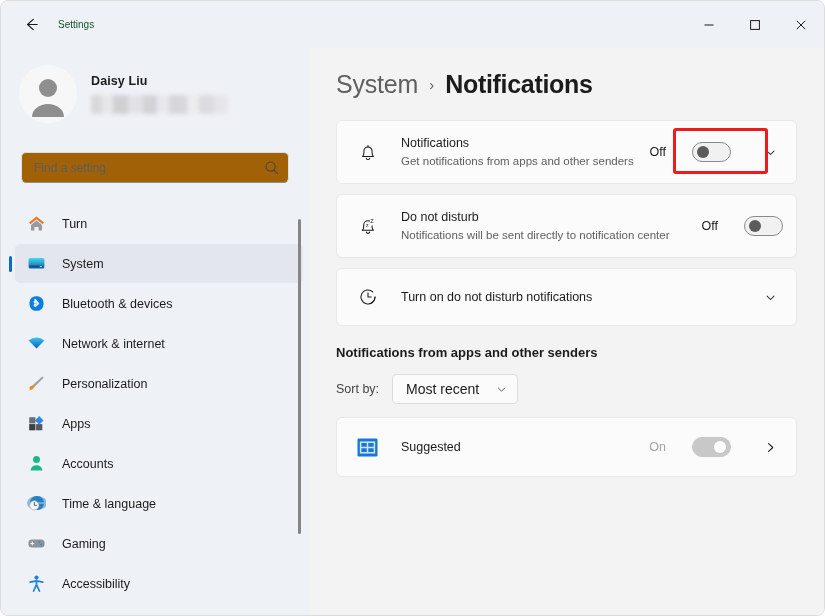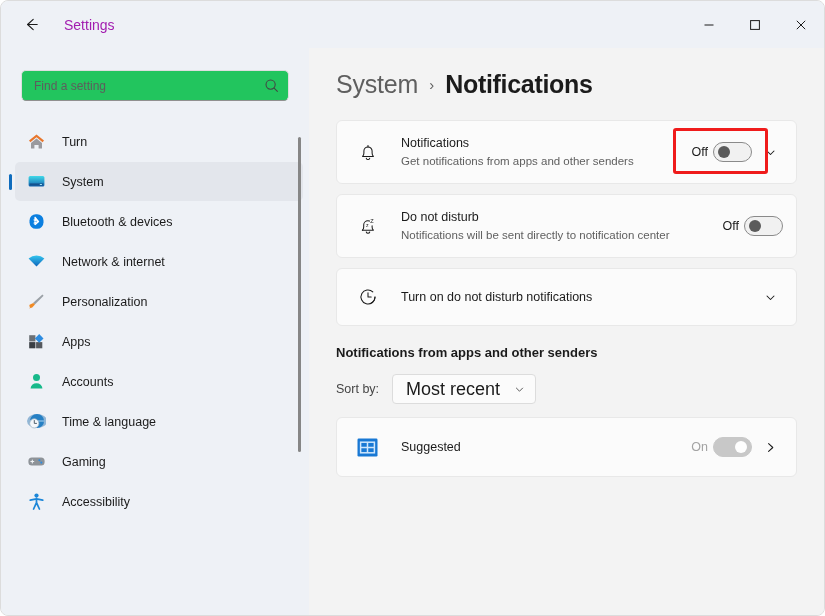--- a/index.html
+++ b/index.html
@@ -31,23 +31,23 @@
   }
   .back-btn {
     width: 36px; height: 32px;
     margin-left: 12px;
     display: flex; align-items: center; justify-content: center;
     border-radius: 5px;
     color: #1b1b1b;
   }
   .back-btn svg { display: block; }
   .app-title {
-    margin-left: 15px;
-    font-size: 14px;
-    color: #a21caf;
+    margin-left: 9px;
+    font-size: 10px;
+    color: #14532d;
   }
   .win-controls {
     position: absolute;
     right: 0; top: 0;
     height: 47px;
     display: flex;
   }
   .win-btn {
     width: 46px; height: 47px;
     display: flex; align-items: center; justify-content: center;
@@ -107,21 +107,21 @@
         #d6d6d9 57%, #d6d6d9 70%,
         #ececee 70%, #ececee 79%,
         #dbdbde 79%, #dbdbde 90%,
         #e6e6e9 90%, #e6e6e9 100%);
     filter: blur(2.1px);
     opacity: .95;
   }
   .search-wrap { padding: 22px 20px 0 20px; }
   .search-box {
     height: 31px;
-    background: #22c55e;
+    background: #a16207;
     border: 1px solid #dededf;
     border-bottom-color: #909090;
     border-radius: 5px;
     display: flex;
     align-items: center;
     padding: 0 9px 0 12px;
   }
   .search-input {
     flex: 1;
     border: none;
@@ -239,21 +239,21 @@
   }
   .card-sub {
     font-size: 11.5px;
     color: #5f5f5f;
     margin-top: 3px;
     line-height: 15px;
   }
   .card-right {
     display: flex;
     align-items: center;
-    gap: 5px;
+    gap: 26px;
   }
   .toggle-label {
     font-size: 12.5px;
     color: #1b1b1b;
   }
   .toggle {
     width: 39px; height: 20px;
     border-radius: 10px;
     background: #f1f1f1;
     border: 1px solid #8a8a8a;
@@ -314,21 +314,21 @@
     min-width: 126px;
     background: #fbfbfb;
     border: 1px solid #dcdcdc;
     border-radius: 4px;
     display: flex;
     align-items: center;
     justify-content: space-between;
     padding: 0 10px 0 13px;
   }
   .dropdown-value {
-    font-size: 18px;
+    font-size: 14px;
     color: #1b1b1b;
   }
   .dropdown .chev-sm {
     margin-left: 14px;
     display: flex;
     color: #5b5b5b;
   }
   .app-card {
     margin-left: 18px;
     margin-top: 13px;
@@ -374,20 +374,33 @@
           <path d="M1.8 1.8 L10.2 10.2 M10.2 1.8 L1.8 10.2" stroke="currentColor" stroke-width="1"></path>
         </svg>
       </div>
     </div>
   </div>
 
   <div class="body">
 
     <div class="sidebar">
 
+      <div class="profile">
+        <div class="avatar">
+          <svg width="58" height="58" viewBox="0 0 58 58">
+            <circle cx="29" cy="29" r="29" fill="#f7f7f7"></circle>
+            <circle cx="29" cy="23" r="9" fill="#8e8e8e"></circle>
+            <path d="M13 52 a16 13 0 0 1 32 0 z" fill="#8e8e8e"></path>
+          </svg>
+        </div>
+        <div class="profile-text">
+          <div class="profile-name">Daisy Liu</div>
+          <div class="profile-email-blur"></div>
+        </div>
+      </div>
 
       <div class="search-wrap">
         <div class="search-box">
           <input class="search-input" type="text" placeholder="Find a setting" style="">
           <span class="search-icon">
             <svg width="15" height="15" viewBox="0 0 15 15" fill="none">
               <circle cx="6.6" cy="6.6" r="4.6" stroke="#444" stroke-width="1.05"></circle>
               <path d="M10.1 10.1 L13.4 13.4" stroke="#444" stroke-width="1.05" stroke-linecap="round"></path>
             </svg>
           </span>

